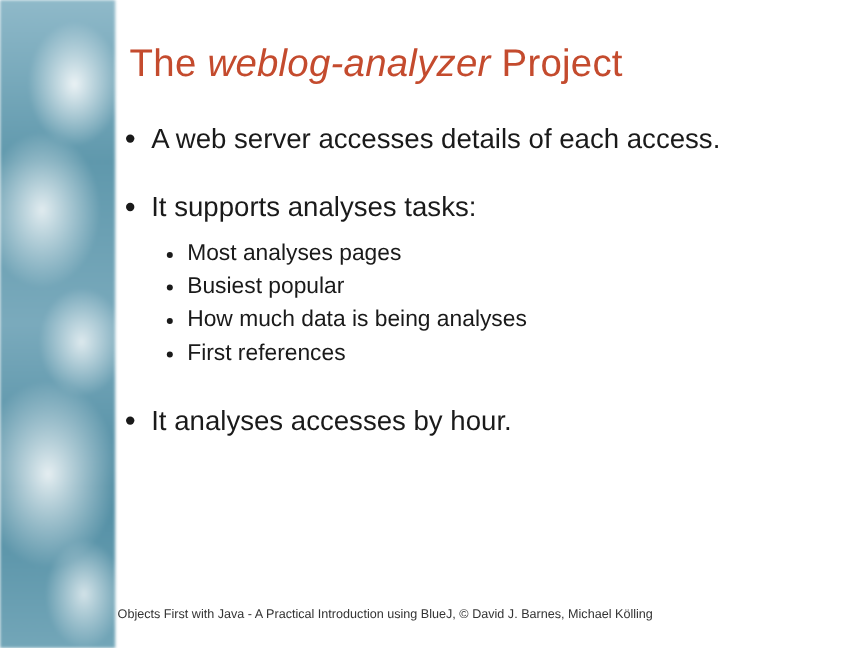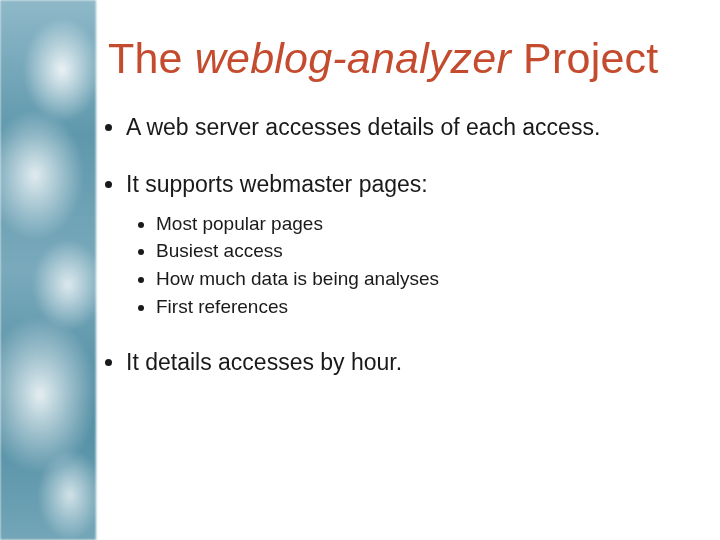--- a/index.html
+++ b/index.html
@@ -37,21 +37,21 @@
     position: absolute;
     top: 0;
     left: 0;
     width: 720px;
     height: 540px;
     box-sizing: border-box;
     padding: 34px 40px 0 108px;
   }
   h1.title {
     margin: 0 0 30px 0;
-    font-size: 43px;
+    font-size: 32px;
     font-weight: 400;
     color: #c44b2e;
     font-family: "Trebuchet MS", Verdana, sans-serif;
     letter-spacing: 0.2px;
   }
   h1.title .italic {
     font-style: italic;
   }
   ul.lvl1 {
     margin: 0;
@@ -94,27 +94,28 @@
   <div class="content">
     <h1 class="title">
       <span>The </span><span class="italic">weblog-analyzer</span><span> Project</span>
     </h1>
 
     <ul class="lvl1">
       <li>
         <span>A web server accesses details of each access.</span>
       </li>
       <li>
-        <span>It supports webmaster pages:</span>
+        <span>It supports analyses tasks:</span>
         <ul class="lvl2">
-          <li>Most popular pages</li>
-          <li>Busiest access</li>
+          <li>Most analyses pages</li>
+          <li>Busiest popular</li>
           <li>How much data is being analyses</li>
           <li>First references</li>
         </ul>
       </li>
       <li>
-        <span>It details accesses by hour.</span>
+        <span>It analyses accesses by hour.</span>
       </li>
     </ul>
   </div>
 
+  <div class="footer">Objects First with Java - A Practical Introduction using BlueJ, © David J. Barnes, Michael Kölling</div>
 </div>
 
 </body></html>

